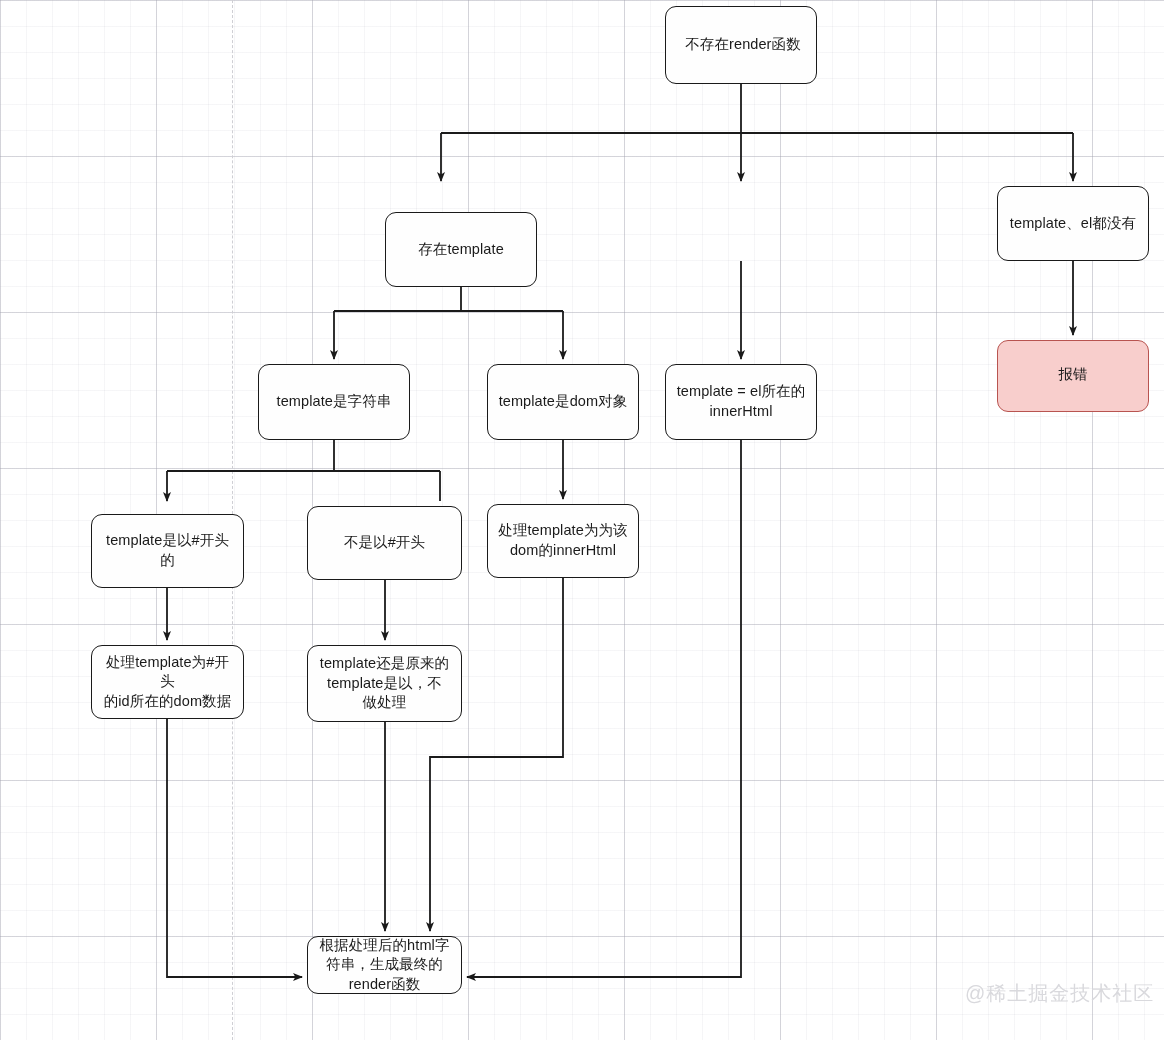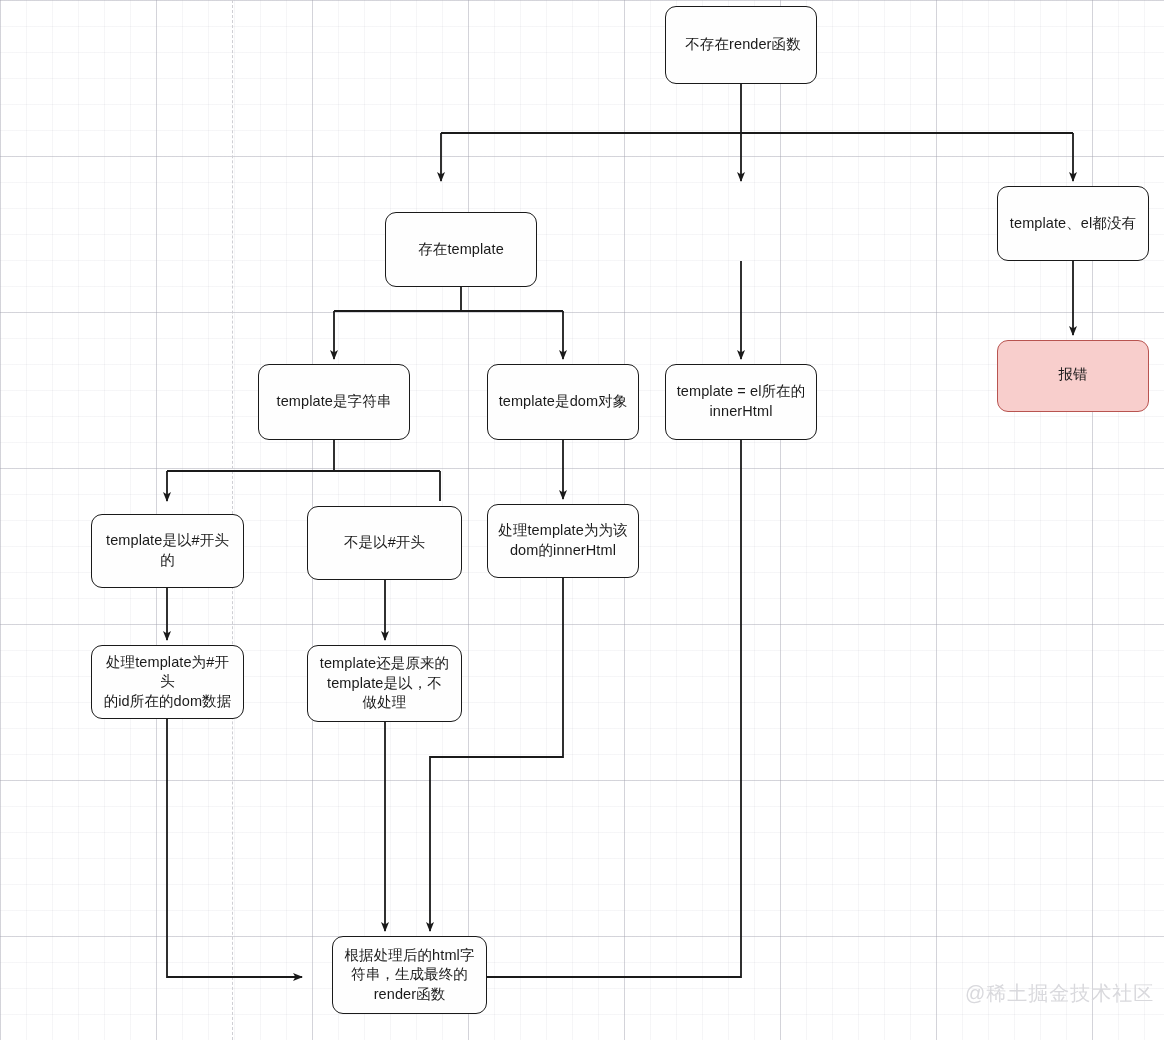--- a/index.html
+++ b/index.html
@@ -152,19 +152,19 @@
   <div class="node" style="left:91px; top:645px; width:153px; height:74px;">处理template为#开头
 的id所在的dom数据</div>
 
   <div class="node" style="left:487px; top:504px; width:152px; height:74px;">处理template为为该
 dom的innerHtml</div>
 
   <div class="node" style="left:307px; top:645px; width:155px; height:77px;">template还是原来的
 template是以，不
 做处理</div>
 
-  <div class="node" style="left:307px; top:936px; width:155px; height:78px;margin-left:25px;">根据处理后的html字
+  <div class="node" style="left:307px; top:936px; width:155px; height:58px;">根据处理后的html字
 符串，生成最终的
 render函数</div>
 
   <div class="watermark" style="left:965px; top:980px;">@稀土掘金技术社区</div>
 
 </div>
 
 </body></html>

